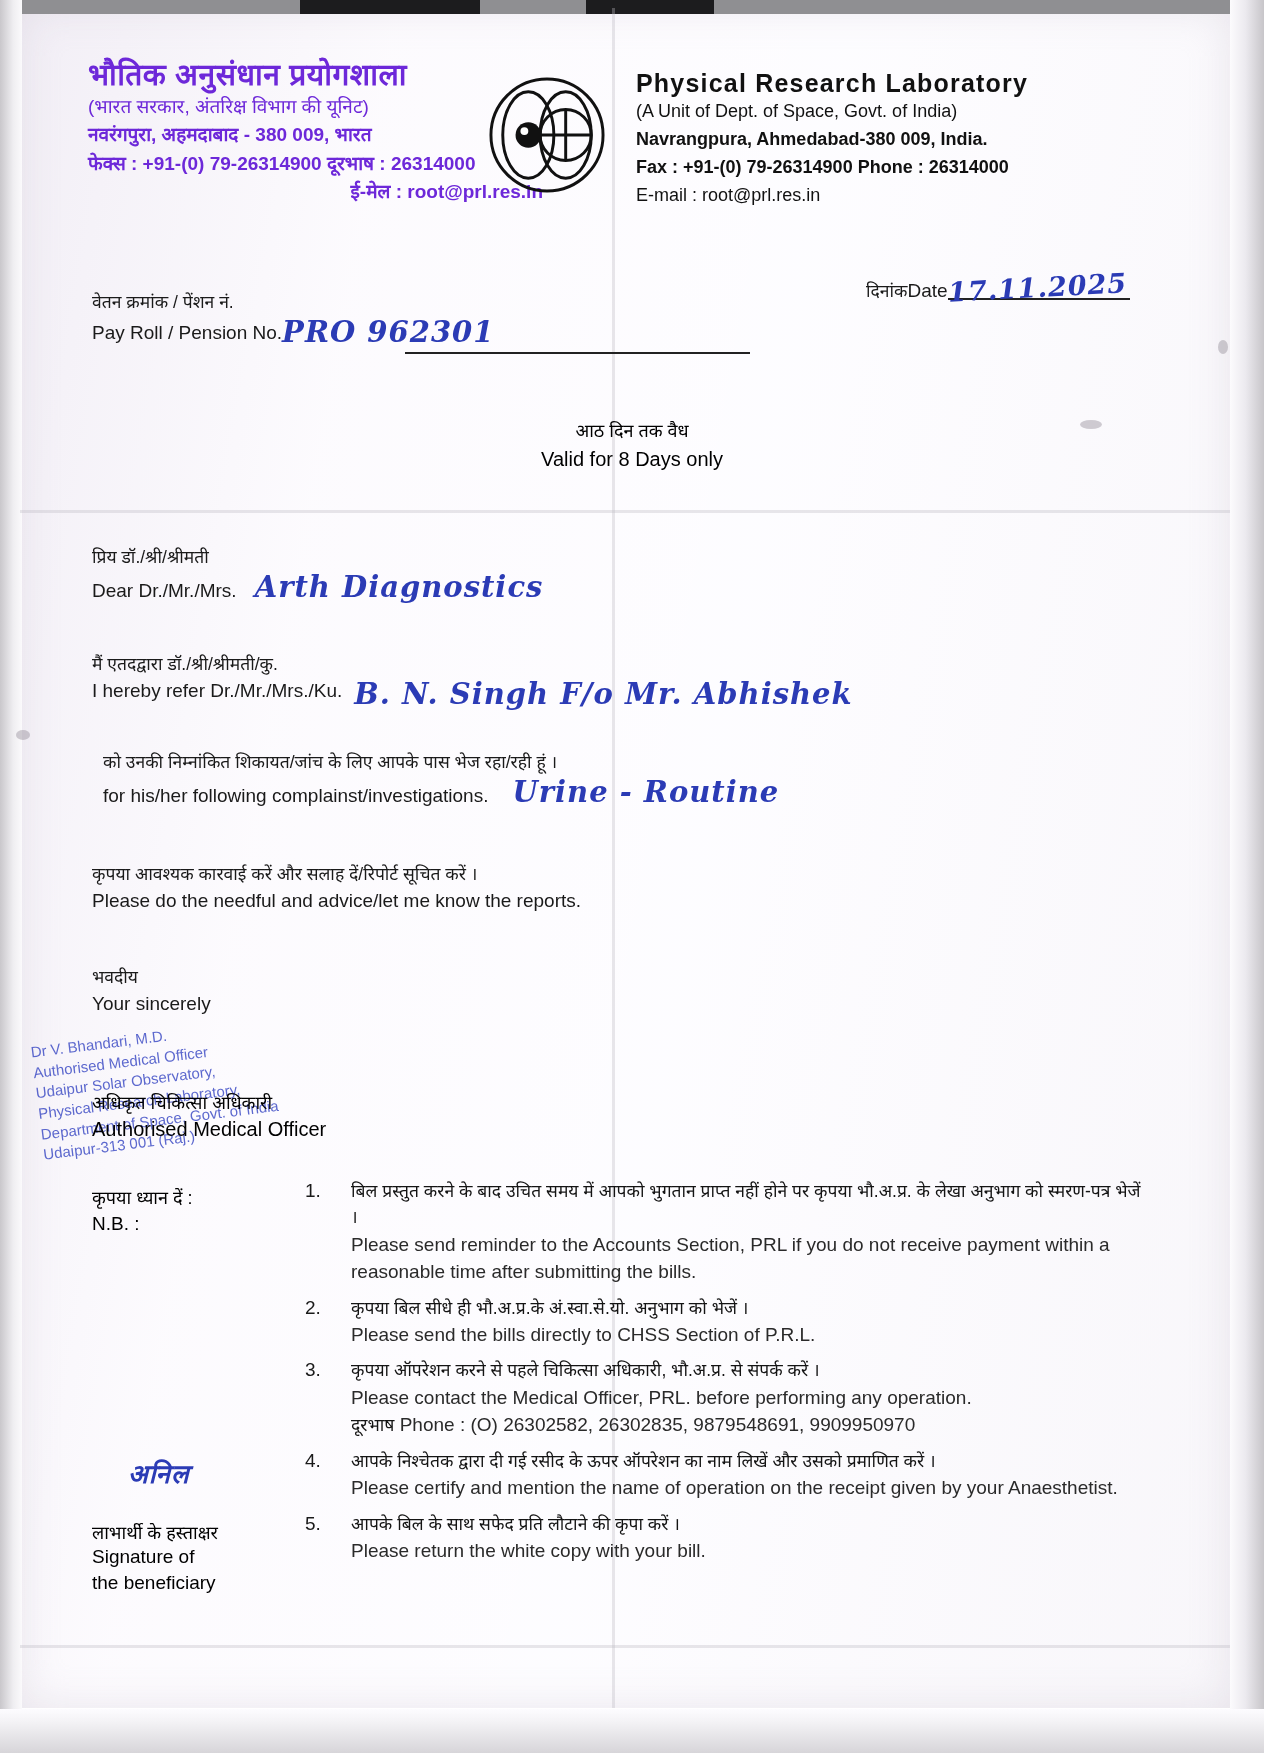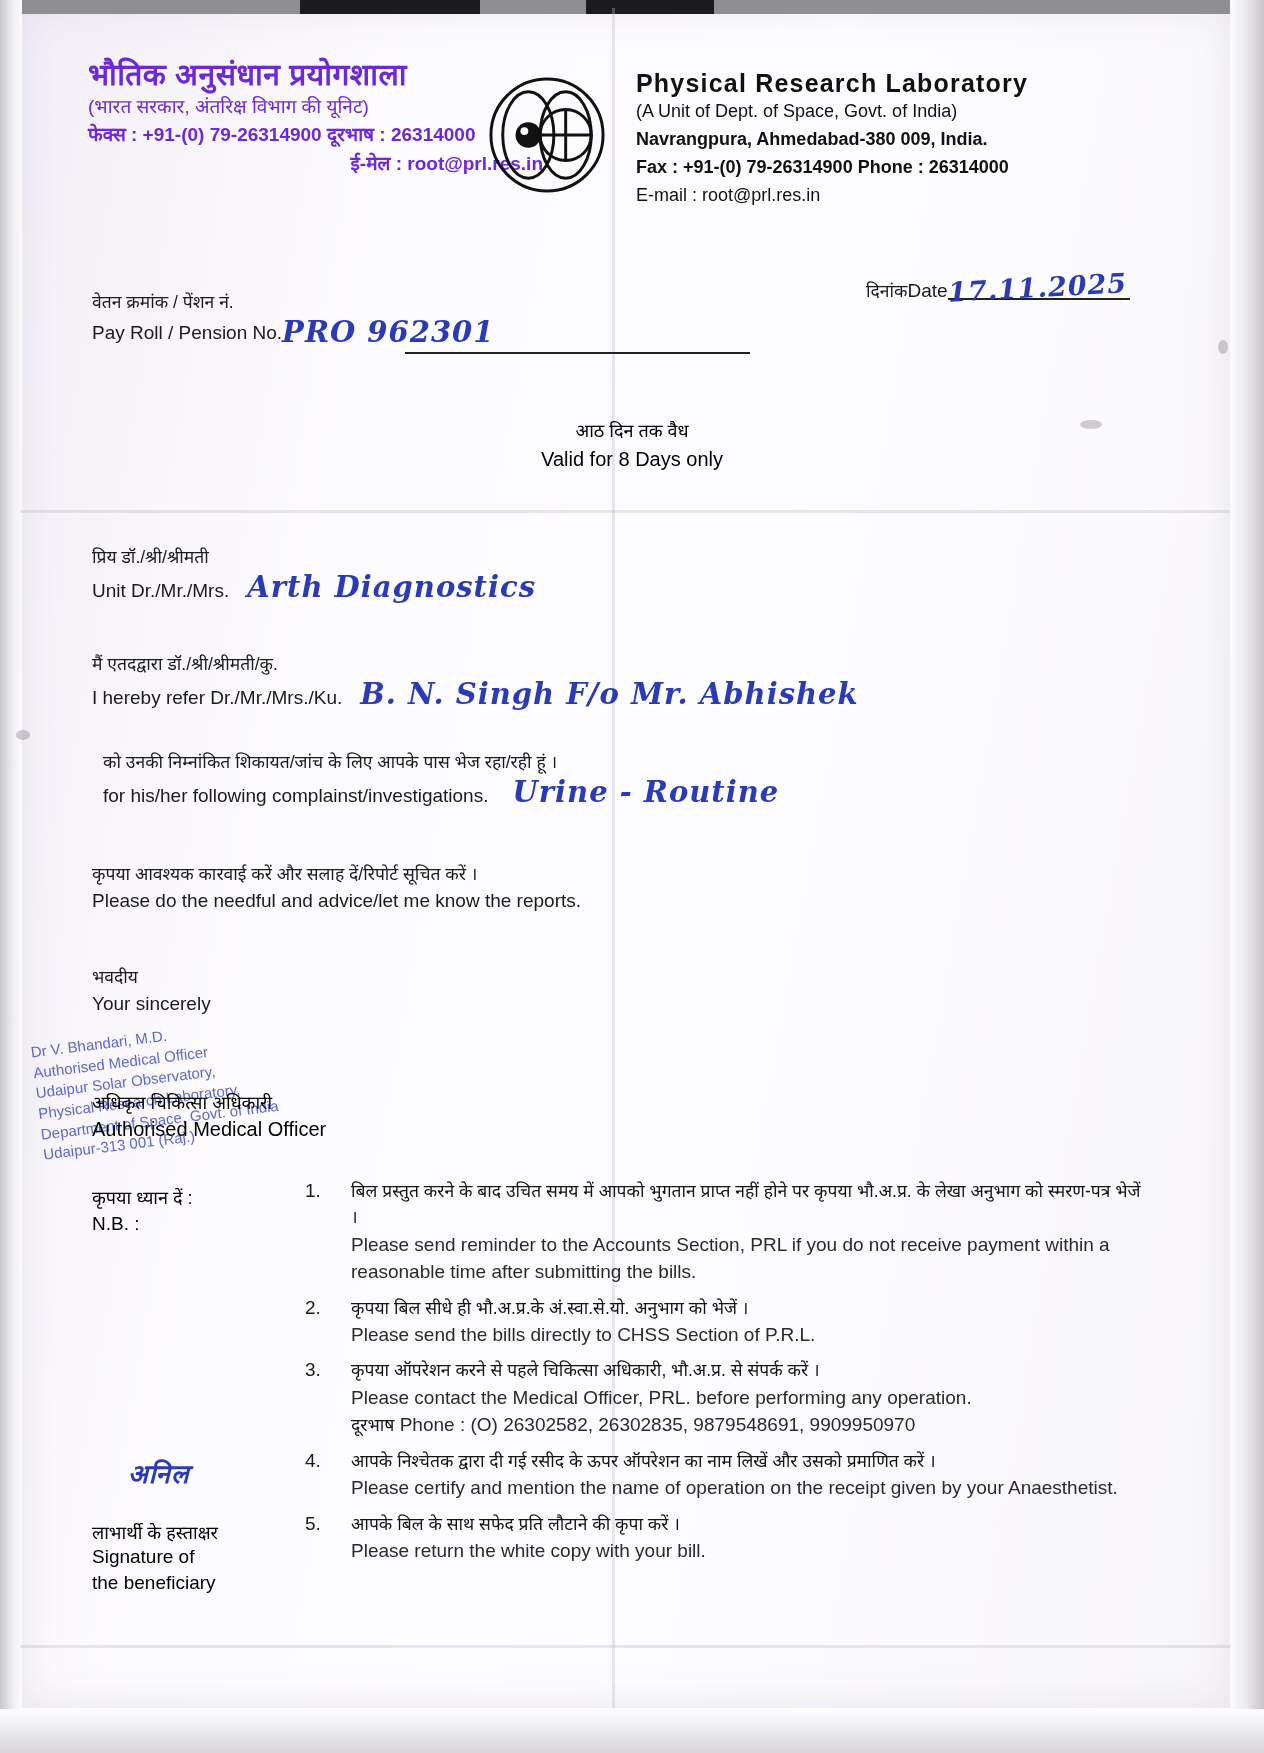--- a/index.html
+++ b/index.html
@@ -248,20 +248,21 @@
   <div class="fold v" style="left:612px;"></div>
 
   <div class="blob" style="left:16px; top:730px; width:14px; height:10px;"></div>
   <div class="blob" style="left:1218px; top:340px; width:10px; height:14px;"></div>
   <div class="blob" style="left:1080px; top:420px; width:22px; height:9px;"></div>
 
   <div class="letterhead">
     <div class="lh-hi">
       <div class="l1">भौतिक अनुसंधान प्रयोगशाला</div>
       <div class="l2">(भारत सरकार, अंतरिक्ष विभाग की यूनिट)</div>
+      <div class="l3">नवरंगपुरा, अहमदाबाद - 380 009, भारत</div>
       <div class="l4">फेक्स : +91-(0) 79-26314900 दूरभाष : 26314000</div>
       <div class="l5">ई-मेल : root@prl.res.in</div>
     </div>
 
     <div class="lh-logo">
       <svg viewBox="0 0 120 120" width="118" height="118" aria-hidden="true">
         <circle cx="60" cy="60" r="57" fill="none" stroke="#111" stroke-width="3"></circle>
         <ellipse cx="41" cy="60" rx="26" ry="44" fill="none" stroke="#111" stroke-width="3"></ellipse>
         <ellipse cx="79" cy="60" rx="26" ry="44" fill="none" stroke="#111" stroke-width="3"></ellipse>
         <circle cx="79" cy="60" r="26" fill="none" stroke="#111" stroke-width="3"></circle>
@@ -301,28 +302,28 @@
   </div>
 
   <div class="abs valid">
     <div class="hi">आठ दिन तक वैध</div>
     <div class="en">Valid for 8 Days only</div>
   </div>
 
   <div class="abs greet">
     <div class="field-label-hi">प्रिय डॉ./श्री/श्रीमती</div>
     <div style="display:flex; align-items:baseline; gap:18px;">
-      <span class="field-label-en">Unit Dr./Mr./Mrs.</span>
+      <span class="field-label-en">Dear Dr./Mr./Mrs.</span>
       <span class="hand hand-lg">Arth Diagnostics</span>
     </div>
   </div>
 
   <div class="abs refer">
     <div class="field-label-hi">मैं एतदद्वारा डॉ./श्री/श्रीमती/कु.</div>
-    <div style="display:flex; align-items:flex-end; gap:18px;">
+    <div style="display:flex; align-items:flex-start; gap:12px;">
       <span class="field-label-en">I hereby refer Dr./Mr./Mrs./Ku.</span>
       <span class="hand hand-lg">B. N. Singh F/o Mr. Abhishek</span>
     </div>
   </div>
 
   <div class="abs compl">
     <div class="field-label-hi">को उनकी निम्नांकित शिकायत/जांच के लिए आपके पास भेज रहा/रही हूं ।</div>
     <div style="display:flex; align-items:flex-end; gap:24px;">
       <span class="field-label-en">for his/her following complainst/investigations.</span>
       <span class="hand hand-lg">Urine - Routine</span>

